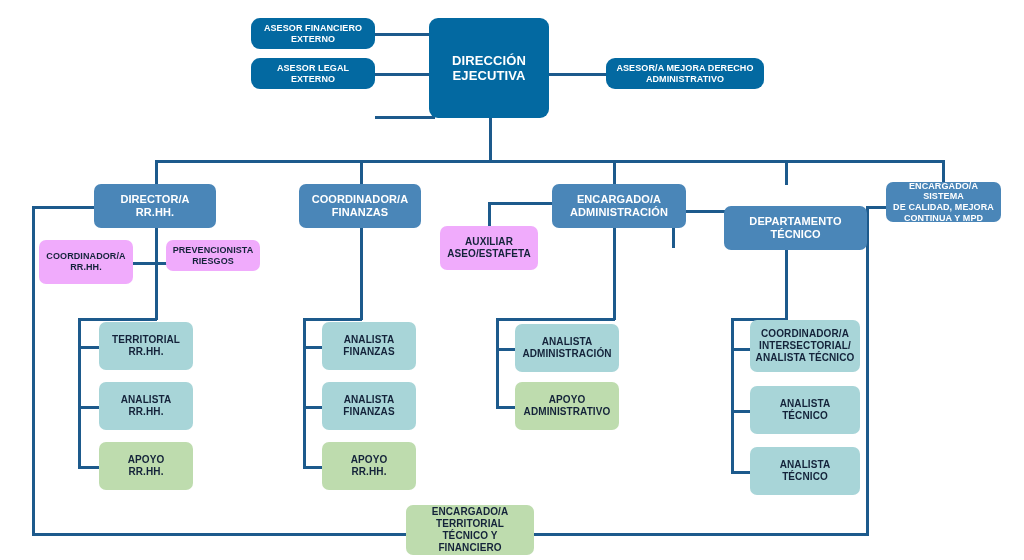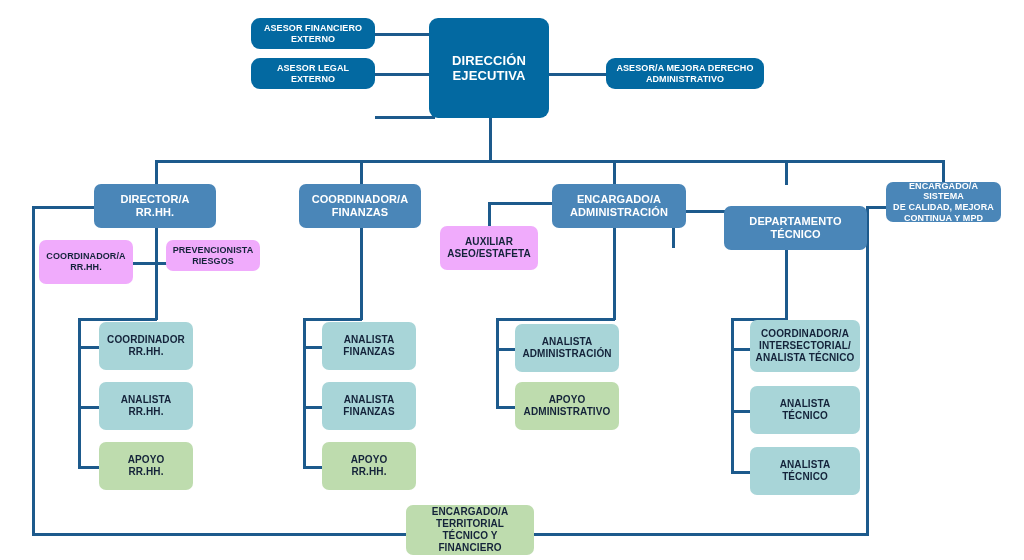--- a/index.html
+++ b/index.html
@@ -156,21 +156,21 @@
 TÉCNICO</div>
   <div class="node mid fs-9" style="left:886px; top:182px; width:115px; height:40px;">ENCARGADO/A SISTEMA
 DE CALIDAD, MEJORA
 CONTINUA Y MPD</div>
 
   <div class="node pale fs-9" style="left:39px; top:240px; width:94px; height:44px;">COORDINADOR/A
 RR.HH.</div>
   <div class="node pale fs-9" style="left:166px; top:240px; width:94px; height:31px;">PREVENCIONISTA
 RIESGOS</div>
 
-  <div class="node teal fs-10" style="left:99px; top:322px; width:94px; height:48px;">COORDINADOR
+  <div class="node teal fs-10" style="left:99px; top:322px; width:94px; height:48px;">TERRITORIAL
 RR.HH.</div>
   <div class="node teal fs-10" style="left:99px; top:382px; width:94px; height:48px;">ANALISTA
 RR.HH.</div>
   <div class="node green fs-10" style="left:99px; top:442px; width:94px; height:48px;">APOYO
 RR.HH.</div>
 
   <div class="node teal fs-10" style="left:322px; top:322px; width:94px; height:48px;">ANALISTA
 FINANZAS</div>
   <div class="node teal fs-10" style="left:322px; top:382px; width:94px; height:48px;">ANALISTA
 FINANZAS</div>

